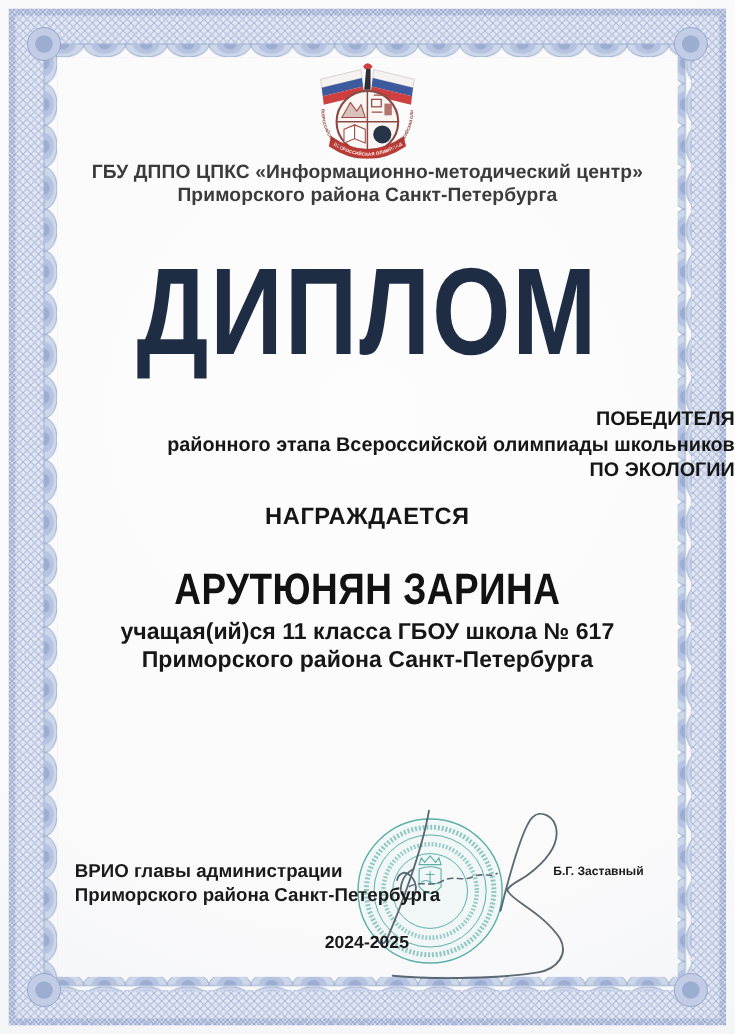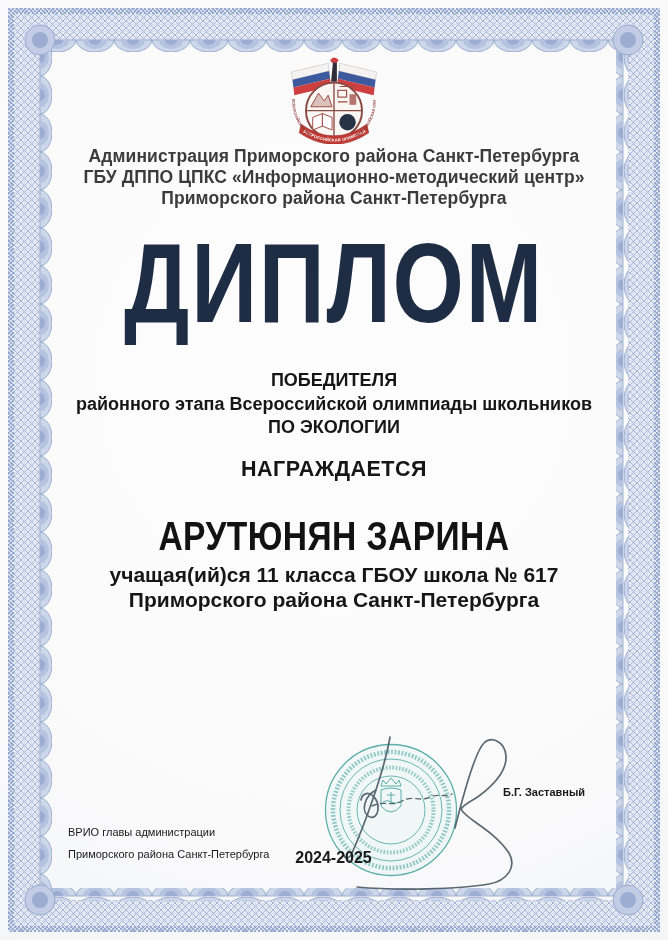--- a/index.html
+++ b/index.html
@@ -14,31 +14,31 @@
   .layer-emblem{position:absolute;left:50%;top:56px;transform:translateX(-50%);z-index:2;}
   .txt{position:absolute;left:0;right:0;text-align:center;color:#161616;font-weight:bold;z-index:3;}
   .hdr{
     top:146px;font-size:17.5px;line-height:21px;color:#3b3b3b;letter-spacing:0.1px;
   }
   .title-wrap{top:224px;}
   .title-wrap .big{
     display:inline-block;font-size:108px;line-height:1.05;color:#1f2d44;
     letter-spacing:2px;transform:scale(0.85,1.04);transform-origin:center top;
   }
-  .award{top:369px;font-size:18px;line-height:23.5px;}
+  .award{top:369px;font-size:18px;line-height:23.5px;text-align:right;}
   .awarded{top:457px;font-size:21.5px;letter-spacing:0.5px;}
   .name-wrap{top:514px;}
   .name-wrap .name{
     display:inline-block;font-size:40px;letter-spacing:0.5px;
     transform:scale(0.84,1);transform-origin:center top;color:#121212;
   }
   .details{top:563px;font-size:21px;line-height:24.5px;}
   .position-block{
-    position:absolute;left:68px;top:781px;text-align:left;font-weight:normal;
-    font-size:11px;line-height:22px;color:#1a1a1a;z-index:3;margin-top:40px;
+    position:absolute;left:68px;top:781px;text-align:left;font-weight:bold;
+    font-size:17px;line-height:22px;color:#1a1a1a;z-index:3;
   }
   .signer{
     position:absolute;left:503px;top:786px;text-align:left;font-weight:bold;
     font-size:11px;color:#1a1a1a;z-index:3;
   }
   .year{
     position:absolute;left:0;right:26px;top:849px;text-align:center;font-weight:bold;
     font-size:16px;color:#1a1a1a;z-index:3;padding-left:25px;
   }
 </style>
@@ -166,21 +166,20 @@
     </g>
     <g stroke="#4e5d68" stroke-width="1.7" fill="none" stroke-linecap="round" opacity="0.92">
       <path d="M120 37 C114 72 94 126 82 153 C80 158 75 160 74 155"></path>
       <path d="M106 90 C94 96 90 113 100 117 C109 120 111 103 103 96 C98 91 92 94 91 100"></path>
       <path d="M102 106 C114 100 122 107 132 101 C142 95 150 102 160 97 C168 93 176 98 182 94" stroke-dasharray="5 4" stroke-width="1.4"></path>
       <path d="M185 128 C193 96 205 52 214 43 C221 36 235 41 236 56 C237 73 221 87 209 96 C202 101 195 103 191 109 C195 119 223 129 239 153 C247 167 237 181 219 184 C189 189 129 191 87 187"></path>
     </g>
   </svg>
 
   <div class="txt hdr">
-    <div>Администрация Приморского района Санкт-Петербурга</div>
     <div>ГБУ ДППО ЦПКС «Информационно-методический центр»</div>
     <div>Приморского района Санкт-Петербурга</div>
   </div>
 
   <div class="txt title-wrap">
     <span class="big">ДИПЛОМ</span>
   </div>
 
   <div class="txt award">
     <div>ПОБЕДИТЕЛЯ</div>

